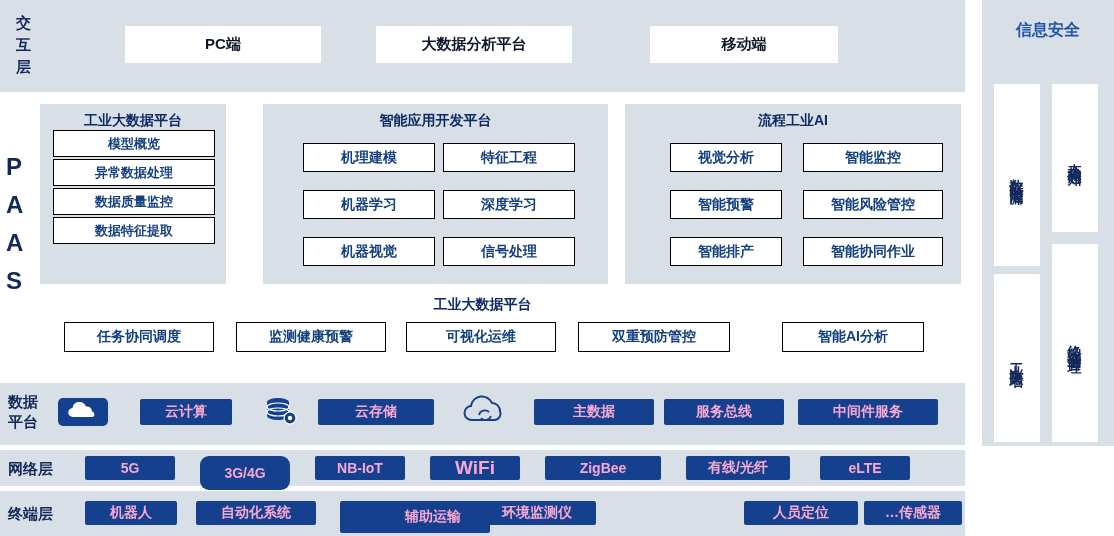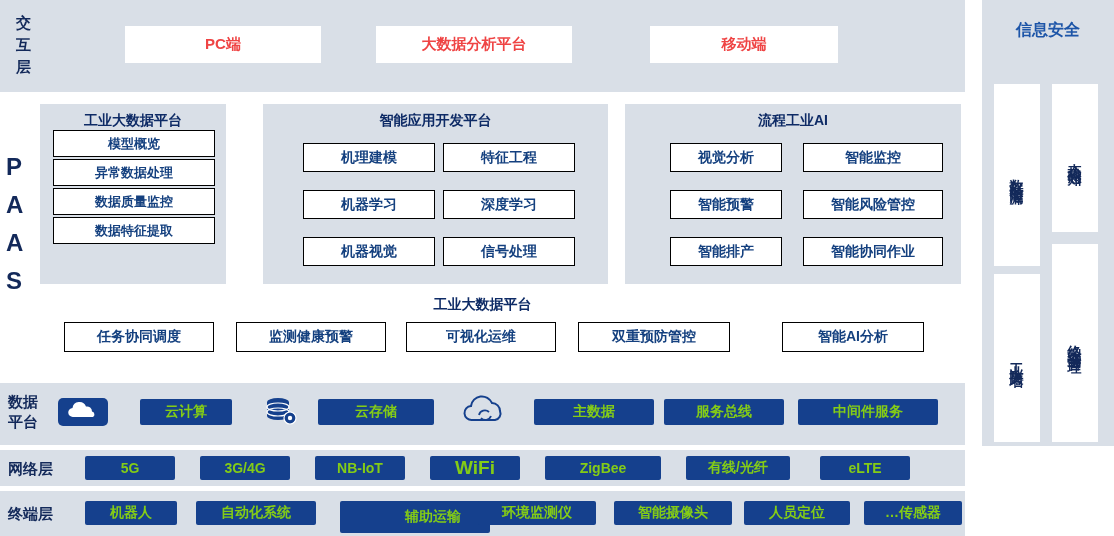--- a/index.html
+++ b/index.html
@@ -1,26 +1,26 @@
 <!DOCTYPE html>
 <html><head>
 <meta charset="utf-8">
 <style>
   html,body{margin:0;padding:0;}
   body{font-family:"Liberation Sans","DejaVu Sans",sans-serif;background:#ffffff;}
   .stage{position:relative;width:1114px;height:536px;background:#ffffff;overflow:hidden;}
   .band{position:absolute;background:#d9dfe7;}
   .vlabel{position:absolute;color:#13295a;font-weight:bold;word-break:break-all;}
   .wbox{position:absolute;background:#ffffff;display:flex;align-items:center;justify-content:center;
-        color:#ef4444;font-weight:bold;white-space:nowrap;}
+        color:#0f172a;font-weight:bold;white-space:nowrap;}
   .bordered{border:1px solid #000000;color:#14407f;}
   .panel{position:absolute;background:#d9dfe7;}
   .panel-title{position:absolute;left:0;width:100%;text-align:center;color:#0e2b66;font-weight:bold;font-size:14px;}
   .center-title{position:absolute;text-align:center;color:#0e2b66;font-weight:bold;font-size:14px;}
-  .btn{position:absolute;background:#15408d;color:#84cc16;font-weight:bold;display:flex;align-items:center;
+  .btn{position:absolute;background:#15408d;color:#f9a8d4;font-weight:bold;display:flex;align-items:center;
        justify-content:center;border-radius:2px;white-space:nowrap;}
   .icon{position:absolute;display:flex;align-items:center;justify-content:center;}
   .sidebar{position:absolute;background:#d9dfe7;}
   .sec-title{position:absolute;left:0;width:100%;text-align:center;color:#1d55a8;font-weight:bold;font-size:16px;}
   .vtext{position:absolute;background:#ffffff;display:flex;align-items:center;justify-content:center;
          writing-mode:vertical-rl;text-orientation:upright;color:#13295a;font-weight:bold;font-size:14px;letter-spacing:3px;}
 </style>
 </head>
 <body>
 
@@ -99,35 +99,34 @@
       <path d="M33 22 a6 6 0 0 1 -10 2" fill="none" stroke="#15408d" stroke-width="1.8"></path>
     </svg>
   </div>
   <div class="btn" style="left:534px;top:399px;width:120px;height:26px;font-size:14px;">主数据</div>
   <div class="btn" style="left:664px;top:399px;width:120px;height:26px;font-size:14px;">服务总线</div>
   <div class="btn" style="left:798px;top:399px;width:140px;height:26px;font-size:14px;">中间件服务</div>
 
   <div class="band" style="left:0;top:450px;width:965px;height:36px;"></div>
   <div class="vlabel" style="left:8px;top:460px;width:50px;font-size:15px;line-height:18px;">网络层</div>
   <div class="btn" style="left:85px;top:456px;width:90px;height:24px;font-size:14px;">5G</div>
-  <div class="btn" style="left:200px;top:456px;width:90px;height:24px;font-size:14px;">3G/4G</div>
+  <div class="btn" style="left:200px;top:456px;width:90px;height:34px;font-size:14px;border-radius:9px;">3G/4G</div>
   <div class="btn" style="left:315px;top:456px;width:90px;height:24px;font-size:14px;">NB-IoT</div>
   <div class="btn" style="left:430px;top:456px;width:90px;height:24px;font-size:19px;">WiFi</div>
   <div class="btn" style="left:545px;top:456px;width:116px;height:24px;font-size:14px;">ZigBee</div>
   <div class="btn" style="left:686px;top:456px;width:104px;height:24px;font-size:14px;">有线/光纤</div>
   <div class="btn" style="left:820px;top:456px;width:90px;height:24px;font-size:14px;">eLTE</div>
 
   <div class="band" style="left:0;top:491px;width:965px;height:45px;"></div>
   <div class="vlabel" style="left:8px;top:505px;width:50px;font-size:15px;line-height:18px;">终端层</div>
   <div class="btn" style="left:85px;top:501px;width:92px;height:24px;font-size:14px;">机器人</div>
   <div class="btn" style="left:196px;top:501px;width:120px;height:24px;font-size:14px;">自动化系统</div>
   <div class="btn" style="left:340px;top:501px;width:114px;height:32px;font-size:14px;padding-left:36px;">辅助运输</div>
   <div class="btn" style="left:478px;top:501px;width:118px;height:24px;font-size:14px;">环境监测仪</div>
-  <div class="btn" style="left:614px;top:501px;width:118px;height:24px;font-size:14px;">智能摄像头</div>
-  <div class="btn" style="left:744px;top:501px;width:106px;height:24px;font-size:14px;">人员定位</div>
+  <div class="btn" style="left:744px;top:501px;width:114px;height:24px;font-size:14px;">人员定位</div>
   <div class="btn" style="left:864px;top:501px;width:98px;height:24px;font-size:14px;">…传感器</div>
 
   <div class="sidebar" style="left:982px;top:0;width:132px;height:446px;">
     <div class="sec-title" style="top:20px;">信息安全</div>
     <div class="vtext" style="left:12px;top:84px;width:46px;height:182px;">数据防泄漏</div>
     <div class="vtext" style="left:70px;top:84px;width:46px;height:148px;">态势感知</div>
     <div class="vtext" style="left:12px;top:274px;width:46px;height:168px;">工业防火墙</div>
     <div class="vtext" style="left:70px;top:244px;width:46px;height:198px;">终端安全管理</div>
   </div>
 

